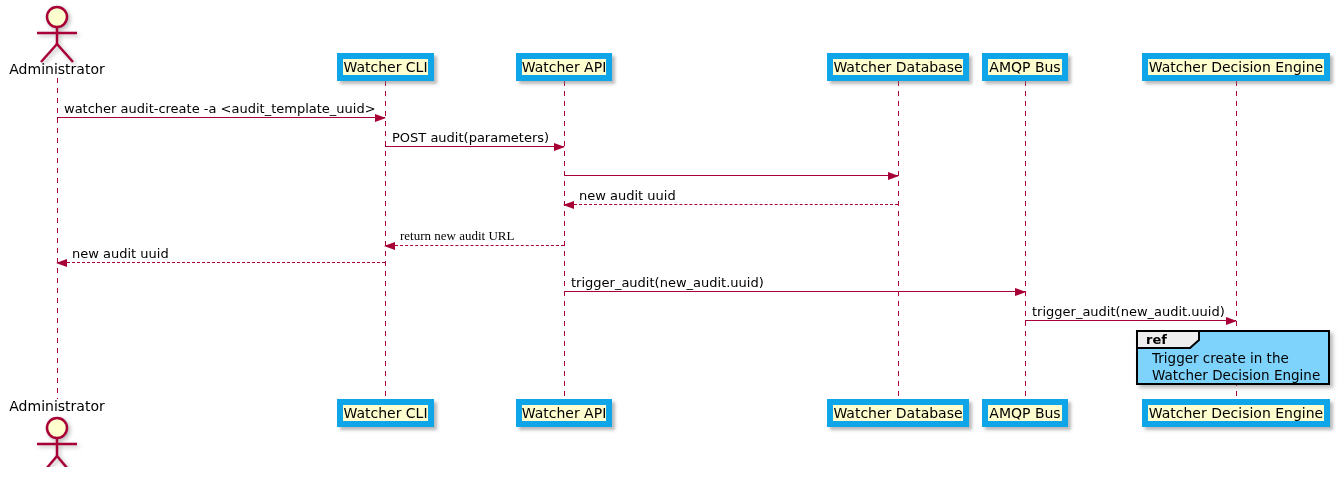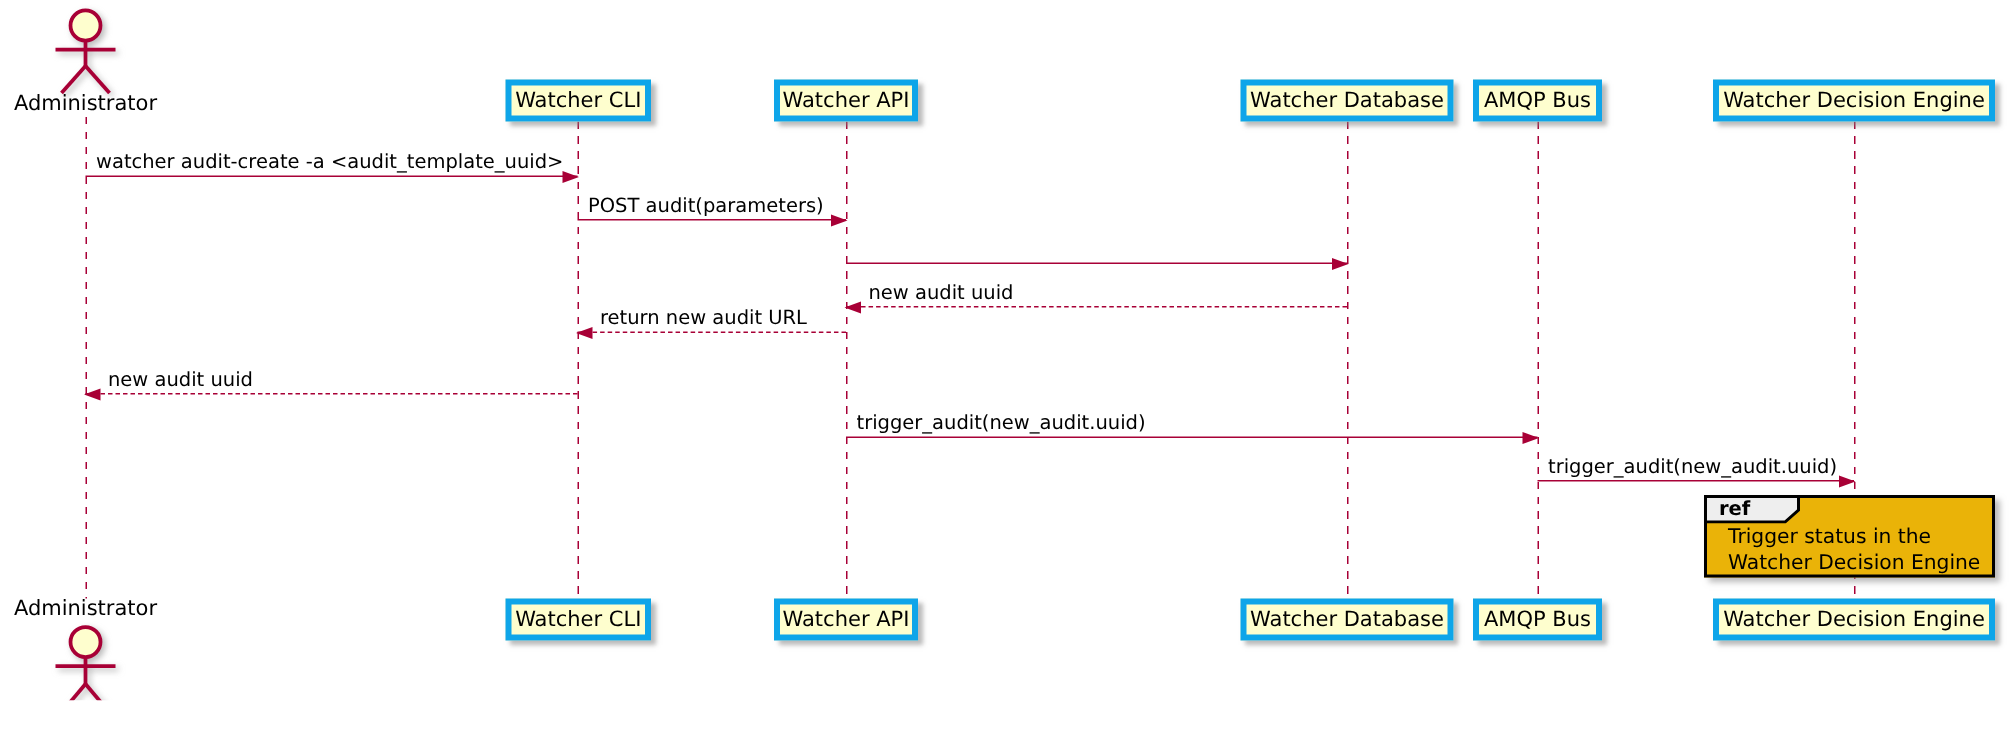--- a/index.html
+++ b/index.html
@@ -15,21 +15,21 @@
     position:absolute;
     width:1px;
     background:repeating-linear-gradient(to bottom,#A80036 0 5px,transparent 5px 10px);
   }
   
   .pbox{
     position:absolute;
     box-sizing:border-box;
     height:28px;
     background:#FEFECE;
-    border:4px solid #0ea5e9;
+    border:6px solid #0ea5e9;
     box-shadow:3px 3px 3px rgba(130,130,130,0.55);
     display:flex;align-items:center;justify-content:center;
     font-size:14px;color:#000;
     white-space:nowrap;
     z-index:4;
   }
   
   .actor-label{
     position:absolute;
     width:114px;text-align:center;
@@ -49,21 +49,21 @@
   .msg-line.solid{border-top:1px solid #A80036;}
   .msg-line.dashed{border-top:1px dashed #A80036;}
   .arrowhead{position:absolute;bottom:-4px;width:0;height:0;
     border-top:4px solid transparent;border-bottom:4px solid transparent;}
   .arrowhead.right{right:-1px;border-left:11px solid #A80036;}
   .arrowhead.left{left:-1px;border-right:11px solid #A80036;}
   
   .ref-box{
     position:absolute;
     box-sizing:border-box;
-    background:#eab308;
+    background:#7dd3fc;
     border:2px solid #000000;
     box-shadow:3px 3px 4px rgba(130,130,130,0.55);
     z-index:5;
   }
   .ref-tab{position:absolute;left:-2px;top:-2px;}
   .ref-tab-label{
     position:absolute;left:8px;top:0px;
     font-size:13px;font-weight:bold;color:#000;
   }
   .ref-body{
@@ -114,21 +114,21 @@
     <div class="msg-line solid"></div>
     <div class="arrowhead right"></div>
   </div>
 
   <div class="msg back" style="left:564px;top:187px;width:334px;">
     <div class="msg-label">new audit uuid</div>
     <div class="msg-line dashed"></div>
     <div class="arrowhead left"></div>
   </div>
 
-  <div class="msg back" style="left:385px;top:204px;width:179px;">
+  <div class="msg back" style="left:385px;top:228px;width:179px;font-family:Liberation Serif, serif;">
     <div class="msg-label">return new audit URL</div>
     <div class="msg-line dashed"></div>
     <div class="arrowhead left"></div>
   </div>
 
   <div class="msg back" style="left:57px;top:245px;width:328px;">
     <div class="msg-label">new audit uuid</div>
     <div class="msg-line dashed"></div>
     <div class="arrowhead left"></div>
   </div>
@@ -144,21 +144,21 @@
     <div class="msg-line solid"></div>
     <div class="arrowhead right"></div>
   </div>
 
   <div class="ref-box" style="left:1136px;top:330px;width:194px;height:55px;">
     <svg class="ref-tab" width="64" height="19" viewBox="0 0 64 19">
       <polygon points="1,1 63,1 63,10 54,18 1,18" fill="#EEEEEE" stroke="#000000" stroke-width="2"></polygon>
     </svg>
     <div class="ref-tab-label">ref</div>
     <div class="ref-body">
-      <div>Trigger status in the</div>
+      <div>Trigger create in the</div>
       <div>Watcher Decision Engine</div>
     </div>
   </div>
 
   <div class="pbox" style="left:337px;top:399px;width:97px;">Watcher CLI</div>
   <div class="pbox" style="left:516px;top:399px;width:96px;">Watcher API</div>
   <div class="pbox" style="left:827px;top:399px;width:142px;">Watcher Database</div>
   <div class="pbox" style="left:982px;top:399px;width:86px;">AMQP Bus</div>
   <div class="pbox" style="left:1142px;top:399px;width:188px;">Watcher Decision Engine</div>
 

